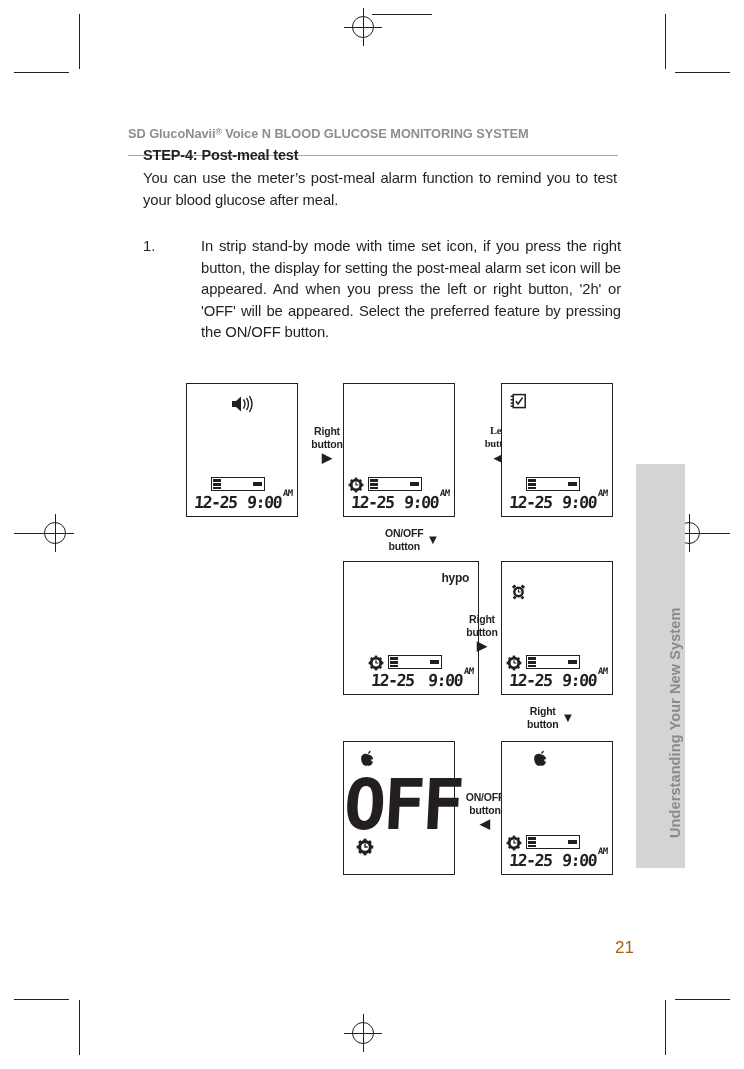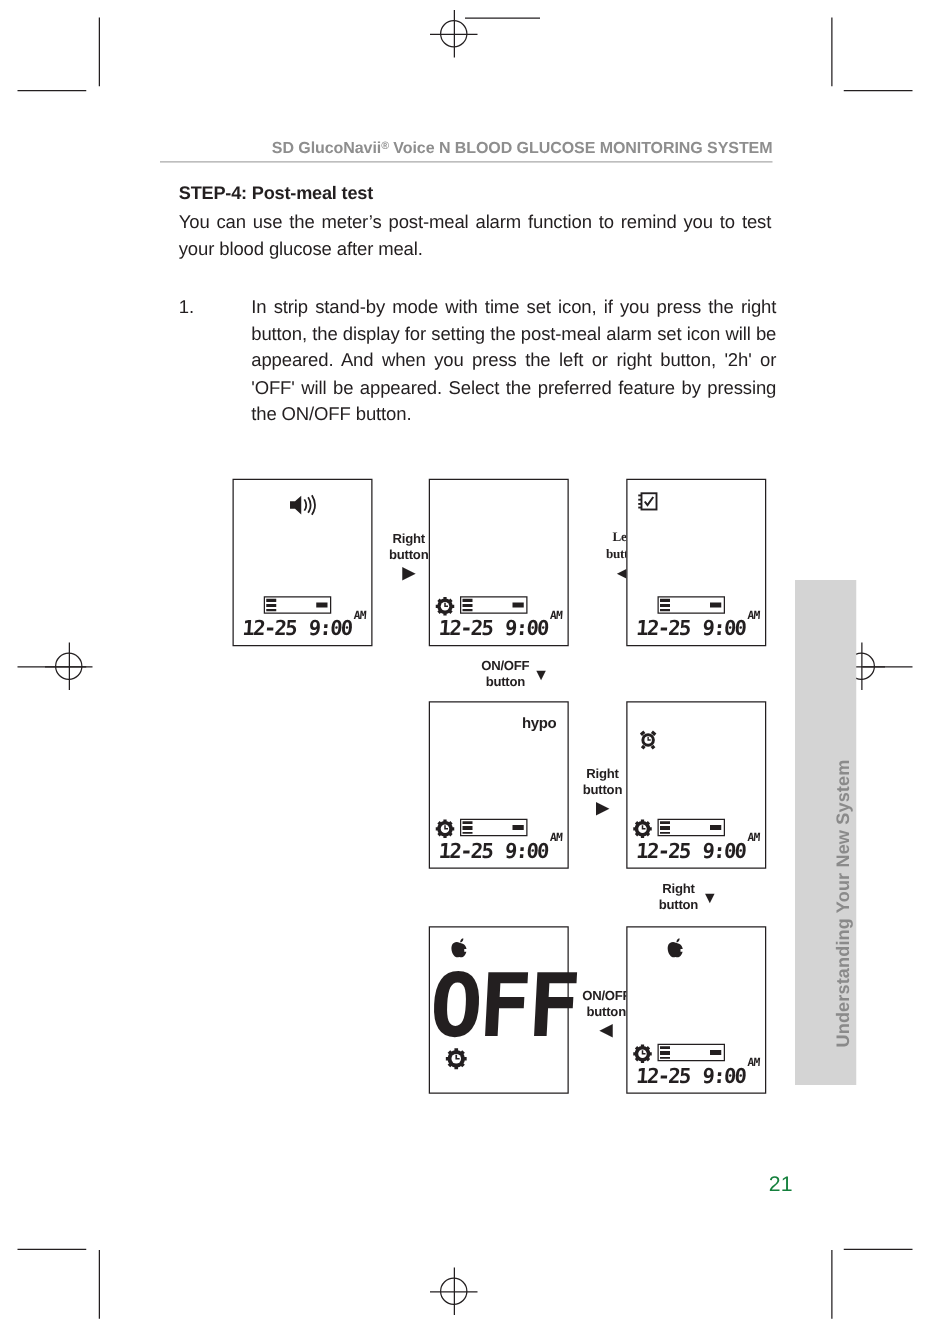--- a/index.html
+++ b/index.html
@@ -51,25 +51,24 @@
     transform-origin: 0 0;
     transform: rotate(-90deg);
     left: 31px;
     bottom: 14px;
   }
 
   
   .doc-header {
     position: absolute;
     left: 128px;
-    top: 110px;
+    top: 126px;
     width: 490px;
     box-sizing: border-box;
-    text-align: right;
-    padding-bottom: 4px;
+    padding-bottom: 14px;
     border-bottom: 1.5px solid #a9a9a9;
   }
   .doc-header-text {
     font-size: 12.8px;
     font-weight: bold;
     color: #8e8e8e;
     letter-spacing: -0.05px;
     white-space: nowrap;
   }
   .doc-header-text .reg { font-size: 8.5px; vertical-align: 3px; }
@@ -299,21 +298,21 @@
   }
   .flow-inline .lbl { text-align: center; }
   .flow-inline .arrow-g { font-size: 13px; line-height: 13px; }
 
   
   .page-num {
     position: absolute;
     right: 110px;
     top: 938px;
     font-size: 17px;
-    color: #15803d;
+    color: #a16207;
   }
 </style>
 </head>
 <body>
 
 <div class="crop-line" style="left:79px;  top:14px;  width:1px;  height:55px;"></div>
 <div class="crop-line" style="left:14px;  top:72px;  width:55px; height:1px;"></div>
 <div class="crop-line" style="left:665px; top:14px;  width:1px;  height:55px;"></div>
 <div class="crop-line" style="left:675px; top:72px;  width:55px; height:1px;"></div>
 <div class="crop-line" style="left:79px;  top:1000px; width:1px; height:55px;"></div>
@@ -426,21 +425,21 @@
 </div>
 
 <div class="flow-inline" style="left:385px; top:527px;">
   <span class="lbl">
     <span>ON/OFF</span><br>
     <span>button</span>
   </span>
   <span class="arrow-g">▼</span>
 </div>
 
-<div class="lcd" style="left:343px; top:561px; width:112px; height:134px;">
+<div class="lcd" style="left:343px; top:561px; width:136px; height:134px;padding-left:20px;">
   <div class="lcd-inner">
     <div class="hypo-label">hypo</div>
     <div class="gear">
       <svg viewBox="0 0 16 16">
         <g fill="#231f20">
           <circle cx="8" cy="8" r="6.2"></circle>
           <g stroke="#231f20" stroke-width="2.6">
             <line x1="8" y1="0.6" x2="8" y2="15.4"></line>
             <line x1="0.6" y1="8" x2="15.4" y2="8"></line>
             <line x1="2.8" y1="2.8" x2="13.2" y2="13.2"></line>

